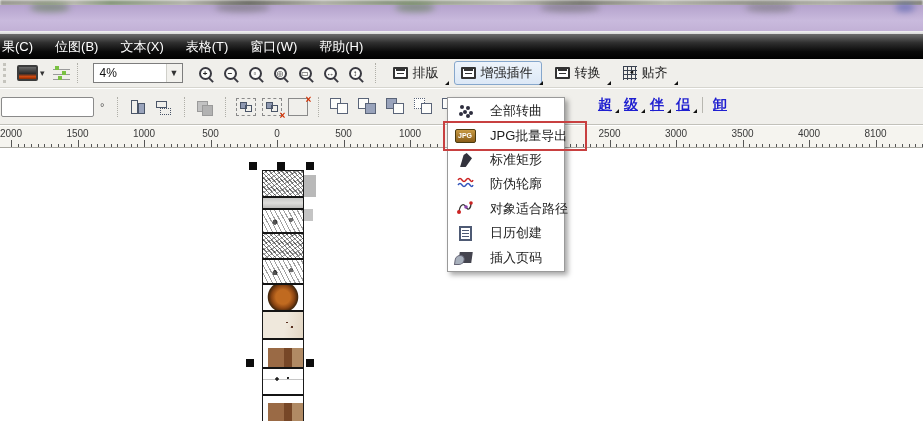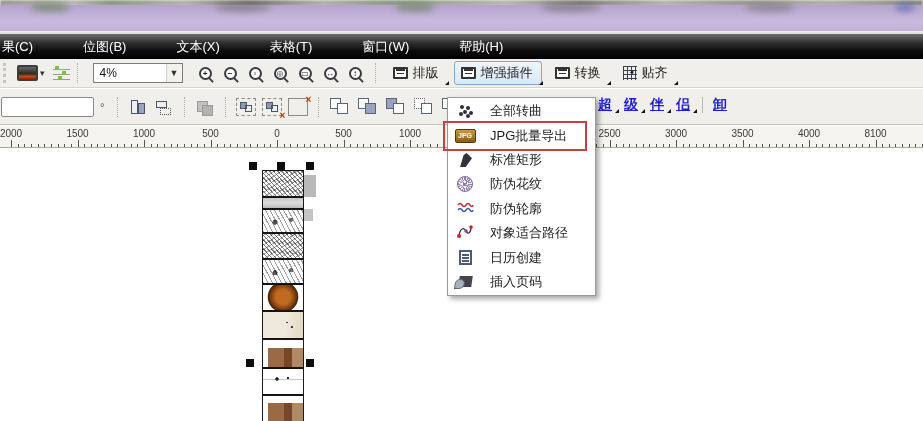--- a/index.html
+++ b/index.html
@@ -12,21 +12,21 @@
     background:linear-gradient(90deg,#9a9a92 0%,#b8b8b0 8%,#8a9a80 12%,#b5b5ad 20%,#77776f 27%,#b2b2aa 35%,#8f9a85 42%,#b8b8b0 55%,#85857d 63%,#b5b5ad 72%,#9a9a92 80%,#b0b0a8 90%,#8a8a82 100%); filter:blur(1px); }
   .purple-band { position:absolute; left:0; top:5px; width:923px; height:26px;
     background:linear-gradient(#b4a2cc,#c9badd 60%,#c2b1d6); }
   .purple-band .smudge { position:absolute; top:-2px; height:9px; border-radius:50%; filter:blur(3px); opacity:.55; }
   .white-line { position:absolute; left:0; top:31px; width:923px; height:3px; background:linear-gradient(#f2f2f2,#d8d8d8); }
 
   
   .menubar { position:absolute; left:0; top:34px; width:923px; height:25px;
     background:linear-gradient(#6e6e6e,#2f2f2f 35%,#0a0a0a 70%,#000);
     display:flex; align-items:center; color:#fff; font-size:13px; }
-  .mb-item { padding:3px 25px; cursor:default; white-space:nowrap; }
+  .mb-item { padding:3px 11px; cursor:default; white-space:nowrap; }
   .mb-item:first-child { padding-left:2px; }
 
   
   .toolbar1 { position:absolute; left:0; top:59px; width:923px; height:29px; background:#f0efeb;
     border-bottom:1px solid #d6d5cf; display:flex; align-items:center; }
   .toolbar2 { position:absolute; left:0; top:89px; width:923px; height:36px; background:#f0efeb;
     border-bottom:1px solid #c2c1ba; display:flex; align-items:center; }
   .sep { width:1px; height:20px; border-left:1px dotted #b0afa8; margin:0 7px; }
   .grip { width:4px; height:20px; border-left:3px dotted #c5c4bd; margin:0 4px 0 3px; }
 
@@ -125,21 +125,21 @@
       linear-gradient(90deg,#fdfdfd 0 12%, #9a6a45 12% 52%, #774727 52% 72%, #b08a64 72%); }
   .t-glyphs { background-color:#fff; background-image:
       radial-gradient(circle 3px at 35% 40%, #222 0 50%, transparent 60%),
       radial-gradient(circle 2px at 62% 35%, #222 0 50%, transparent 60%),
       linear-gradient(0deg, transparent 0 55%, rgba(30,30,30,.25) 55% 60%, transparent 60%); }
   .gray-block { position:absolute; background:#b9b9b9; }
 
   .handle { position:absolute; width:8px; height:8px; background:#0c0c0c; }
 
   
-  .pmenu { position:absolute; left:447px; top:97px; width:149px; background:#fff; border:1px solid #9a9a9a;
+  .pmenu { position:absolute; left:447px; top:97px; width:118px; background:#fff; border:1px solid #9a9a9a;
     box-shadow:3px 3px 5px rgba(0,0,0,.35); z-index:50; padding:1px 0; }
   .pm-item { height:24.4px; display:flex; align-items:center; font-size:13px; color:#1c1c1c; }
   .pm-ico { width:34px; display:flex; align-items:center; justify-content:center; flex:none; }
   .pm-label { padding-left:8px; white-space:nowrap; }
 
   .red-box { position:absolute; left:443px; top:121px; width:144px; height:30px; border:2px solid #c84040; z-index:60; }
 
   
   .icon-convert-all-curves-icon { width:4px; height:4px; border-radius:50%; background:#2e2e3e;
     box-shadow:6px 1px 0 #2e2e3e, 3px 5px 0 #2e2e3e, 9px 6px 0 #2e2e3e, -1px 7px 0 #2e2e3e, 6px 9px 0 #2e2e3e; margin:-8px 0 0 -6px; }
@@ -492,26 +492,20 @@
         <span class="pm-label">JPG批量导出</span>
       </div>
       <div class="pm-item">
         <span class="pm-ico">
           <span class="icon-standard-rectangle-icon"></span>
         </span>
         <span class="pm-label">标准矩形</span>
       </div>
       <div class="pm-item">
         <span class="pm-ico">
-          <span class="icon-anti-fake-pattern-icon"></span>
-        </span>
-        <span class="pm-label">防伪花纹</span>
-      </div>
-      <div class="pm-item">
-        <span class="pm-ico">
           <span><svg width="17" height="13" viewBox="0 0 17 13">
               <path d="M1 4 q2 -3 4 0 t4 0 t4 0 t3 0" fill="none" stroke="#cc2222" stroke-width="1.4"></path>
               <path d="M1 9 q2 -3 4 0 t4 0 t4 0 t3 0" fill="none" stroke="#3355bb" stroke-width="1.4"></path>
             </svg></span>
         </span>
         <span class="pm-label">防伪轮廓</span>
       </div>
       <div class="pm-item">
         <span class="pm-ico">
           <span><svg width="16" height="15" viewBox="0 0 16 15">

